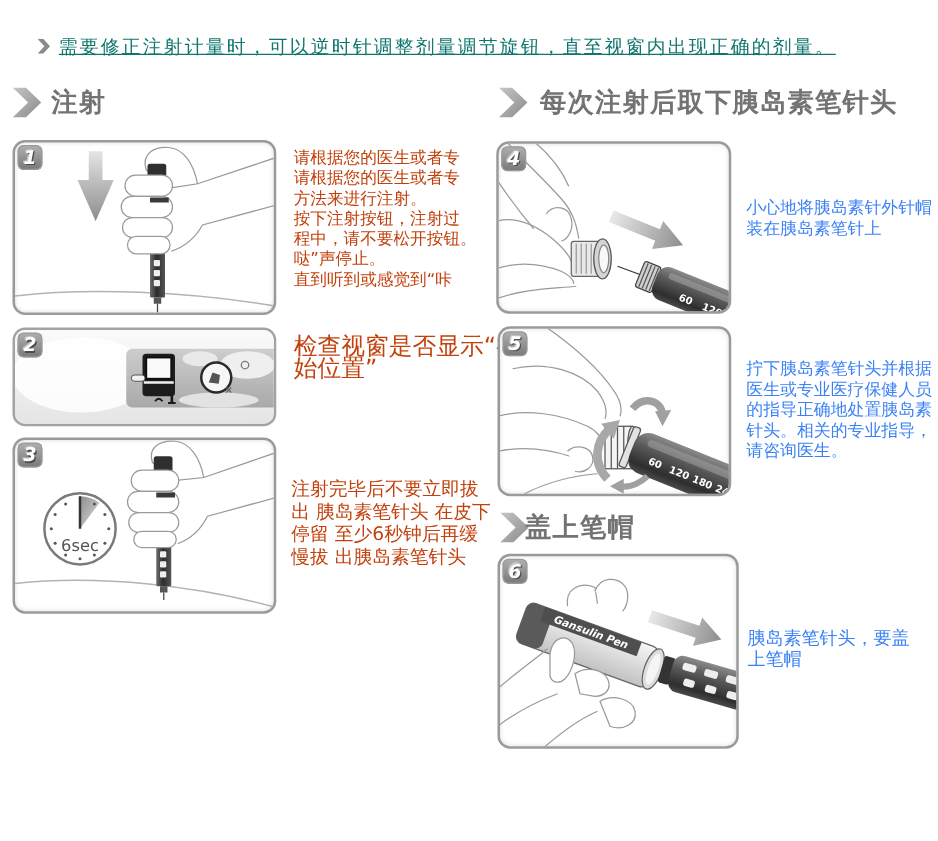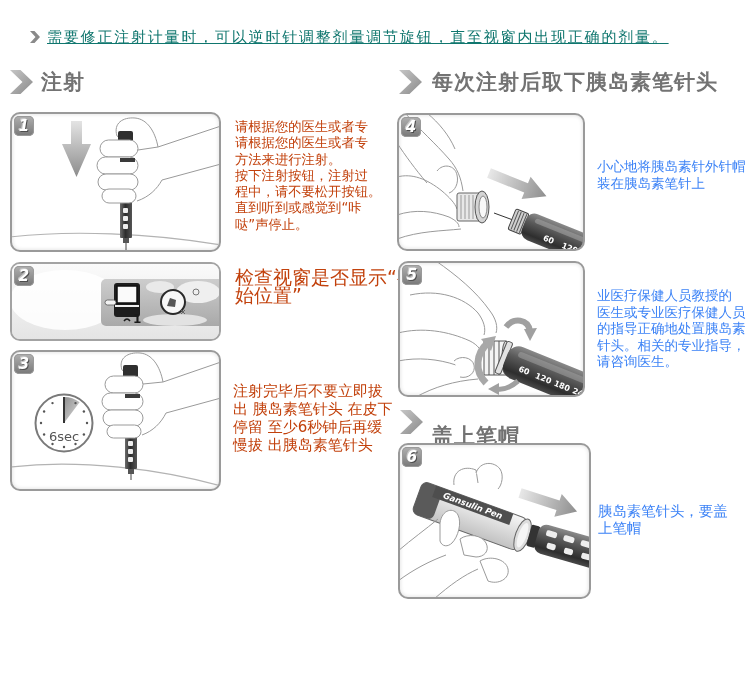--- a/index.html
+++ b/index.html
@@ -120,21 +120,21 @@
   <svg viewBox="0 0 23 24">
       <path d="M0,0 H10.5 L23,12 L10.5,24 H0 L12.5,12 Z" fill="url(#gChev)"></path>
     </svg>
   <span class="h-title" style="left:33px;">每次注射后取下胰岛素笔针头</span>
 </div>
 
 <div class="heading" style="left:400px;top:410px;width:140px;">
   <svg viewBox="0 0 23 24">
       <path d="M0,0 H10.5 L23,12 L10.5,24 H0 L12.5,12 Z" fill="url(#gChev)"></path>
     </svg>
-  <span class="h-title" style="left:32px;margin-top:14px;">盖上笔帽</span>
+  <span class="h-title" style="left:20px;">盖上笔帽</span>
 </div>
 
 <div class="panel p1" style="left:10px;top:112px;width:211px;height:140px;">
   <div class="badge">1</div>
   <svg width="211" height="140" viewBox="0 0 211 140">
     <g>
       <path d="M0,125 C60,118 140,121 211,133" fill="none" stroke="#b3b3b3" stroke-width="1.2"></path>
     </g>
     <g>
       <path d="M61,9 H72 V32 H81 L66.5,65 L52,32 H61 Z" fill="url(#gArrowV)"></path>
@@ -161,22 +161,22 @@
     </g>
     <rect x="110" y="46" width="15" height="4" fill="#3a3a3a"></rect>
   </svg>
 </div>
 <div class="step-text t1 left-col">
   <div>请根据您的医生或者专</div>
   <div>请根据您的医生或者专</div>
   <div>方法来进行注射。</div>
   <div>按下注射按钮，注射过</div>
   <div>程中，请不要松开按钮。</div>
+  <div>哒”声停止。</div>
   <div>直到听到或感觉到“咔</div>
-  <div>哒”声停止。</div>
 </div>
 
 <div class="panel p2" style="left:10px;top:262px;width:211px;height:79px;">
   <div class="badge">2</div>
   <svg width="211" height="79" viewBox="0 0 211 79">
     <rect width="211" height="79" fill="url(#gBg2)"></rect>
     <ellipse cx="55" cy="38" rx="55" ry="30" fill="#ffffff" opacity=".85"></ellipse>
     <g>
       <rect x="91" y="17" width="125" height="47" rx="5" fill="url(#gBand)"></rect>
       <ellipse cx="188" cy="30" rx="22" ry="11" fill="#efefef"></ellipse>
@@ -336,21 +336,21 @@
       <path d="M108,66 C116,56 130,58 132,70" fill="none" stroke="#a0a0a0" stroke-width="6"></path>
       <path d="M126,68 L139,67 L132,80 Z"></path>
       <path d="M88,122 C76,110 78,92 90,82" fill="none" stroke="#a8a8a8" stroke-width="7"></path>
       <path d="M83,78 L98,75 L93,90 Z" fill="#a8a8a8"></path>
       <path d="M120,120 C112,127 105,129 99,128" fill="none" stroke="#a0a0a0" stroke-width="5"></path>
       <path d="M101,122 L90,128 L101,134 Z"></path>
     </g>
   </svg>
 </div>
 <div class="step-text t5 right-col">
-  <div>业医疗保健人员教授的</div>
+  <div>拧下胰岛素笔针头并根据</div>
   <div>医生或专业医疗保健人员</div>
   <div>的指导正确地处置胰岛素</div>
   <div>针头。相关的专业指导，</div>
   <div>请咨询医生。</div>
 </div>
 
 <div class="panel p6" style="left:398px;top:443px;width:193px;height:156px;">
   <div class="badge">6</div>
   <svg width="193" height="156" viewBox="0 0 193 156">
     <g fill="#ffffff" stroke="#9a9a9a">

